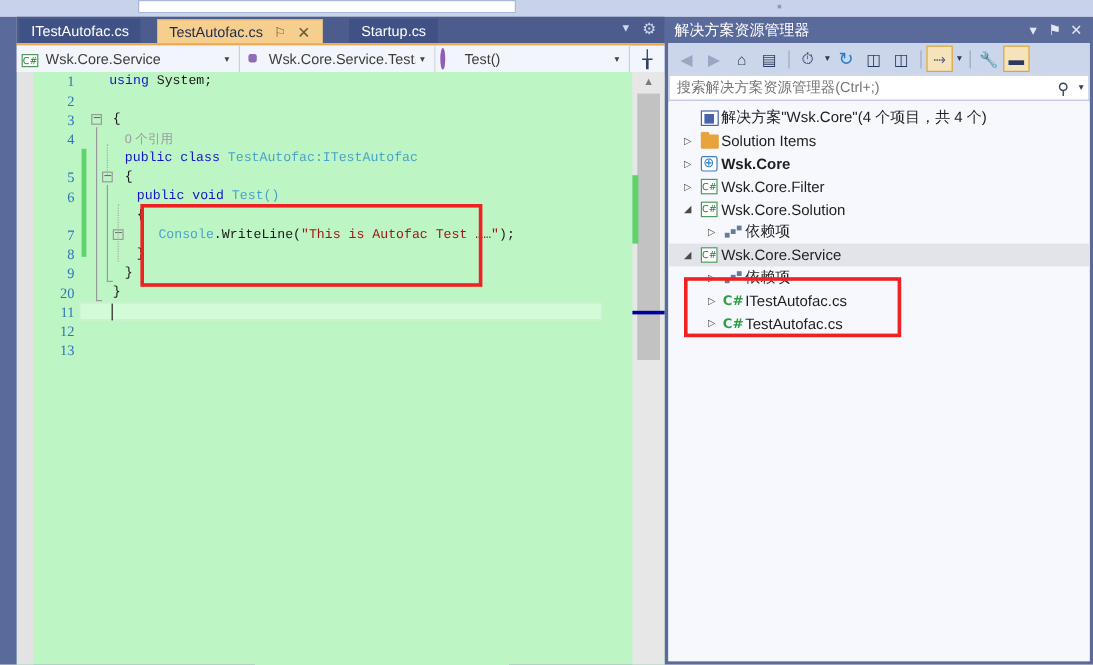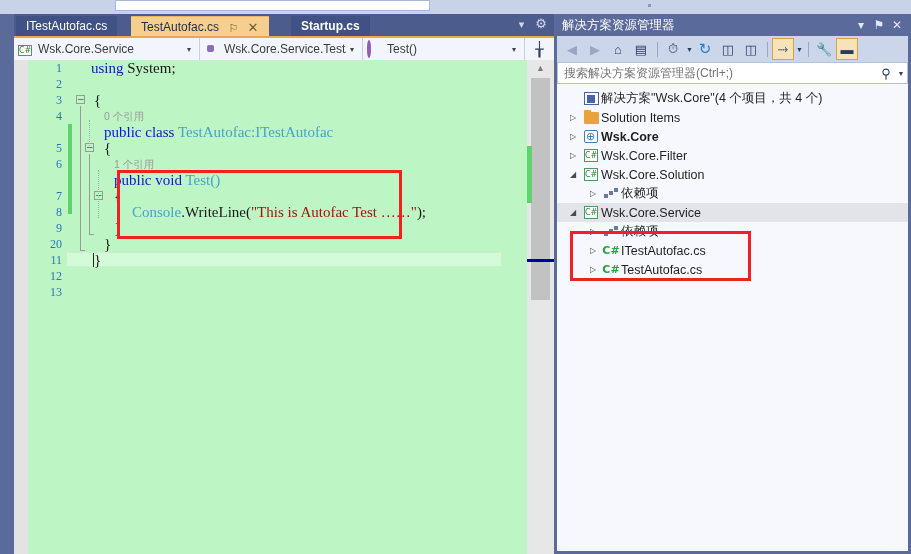--- a/index.html
+++ b/index.html
@@ -130,22 +130,22 @@
     text-align: right; padding-right: 4px;
   }
   .ln {
     height: 16px; line-height: 16px; font-size: 12px; color: #2e75b6;
     font-family: "Liberation Serif", serif;
   }
   .code-lines {
     position: absolute; left: 52px; top: 0; right: 27px; height: 494px;
   }
   .cl {
-    height: 16px; line-height: 16px; font-size: 15px; white-space: pre;
-    font-family: Liberation Serif, serif; color: #1a1a1a;
+    height: 16px; line-height: 16px; font-size: 11px; white-space: pre;
+    font-family: Liberation Mono, monospace; color: #1a1a1a;
   }
   .cl.codelens { font-size: 10.5px; color: #9a9a9a; font-family: "Liberation Sans", sans-serif; }
   .kw { color: #1414c8; }
   .ty { color: #4aa3c8; }
   .str { color: #a31515; }
   .pl { color: #1a1a1a; }
   .cur-line {
     position: absolute; left: 52px; width: 436px; height: 15px;
     background: #d4fbd8; border: 1px solid #c9efcd;
   }
@@ -330,21 +330,21 @@
 
     <div class="tabbar">
       <div class="tab inactive" style="left:2px;">
         <span>ITestAutofac.cs</span>
       </div>
       <div class="tab active" style="left:117px;">
         <span>TestAutofac.cs</span>
         <span class="pin">⚐</span>
         <span class="close">✕</span>
       </div>
-      <div class="tab inactive" style="left:277px;font-weight:bold;">
+      <div class="tab inactive" style="left:277px;">
         <span>Startup.cs</span>
       </div>
       <div class="tab-chev">▾</div>
       <div class="tab-gear">⚙</div>
     </div>
 
     <div class="navbar">
       <div class="navsel s1">
         <span class="ic"><span class="ico-cs">C#</span></span>
         <span class="txt">Wsk.Core.Service</span>
@@ -399,21 +399,20 @@
       <div class="guide" style="left:84px; top:110px; height:48px;"></div>
       <div class="guide" style="left:75px; top:60px; height:26px;"></div>
 
       <div class="code-lines">
         <div class="cl" style="padding-left:25px;"><span class="kw">using </span><span class="pl">System;</span></div>
         <div class="cl">&nbsp;</div>
         <div class="cl" style="padding-left:28px;"><span class="pl">{</span></div>
         <div class="cl codelens" style="padding-left:38px;">0 个引用</div>
         <div class="cl" style="padding-left:38px;"><span class="kw">public class </span><span class="ty">TestAutofac:ITestAutofac</span></div>
         <div class="cl" style="padding-left:38px;"><span class="pl">{</span></div>
-        <div class="cl codelens" style="padding-left:48px;">1 个引用</div>
         <div class="cl" style="padding-left:48px;"><span class="kw">public void </span><span class="ty">Test()</span></div>
         <div class="cl" style="padding-left:48px;"><span class="pl">{</span></div>
         <div class="cl" style="padding-left:66px;"><span class="ty">Console</span><span class="pl">.WriteLine(</span><span class="str">"This is Autofac Test ……"</span><span class="pl">);</span></div>
         <div class="cl" style="padding-left:48px;"><span class="pl">}</span></div>
         <div class="cl" style="padding-left:38px;"><span class="pl">}</span></div>
         <div class="cl" style="padding-left:28px;"><span class="pl">}</span></div>
         <div class="cl">&nbsp;</div>
       </div>
 
       <div class="annot" style="left:103px; top:110px; width:285px; height:69px;"></div>

